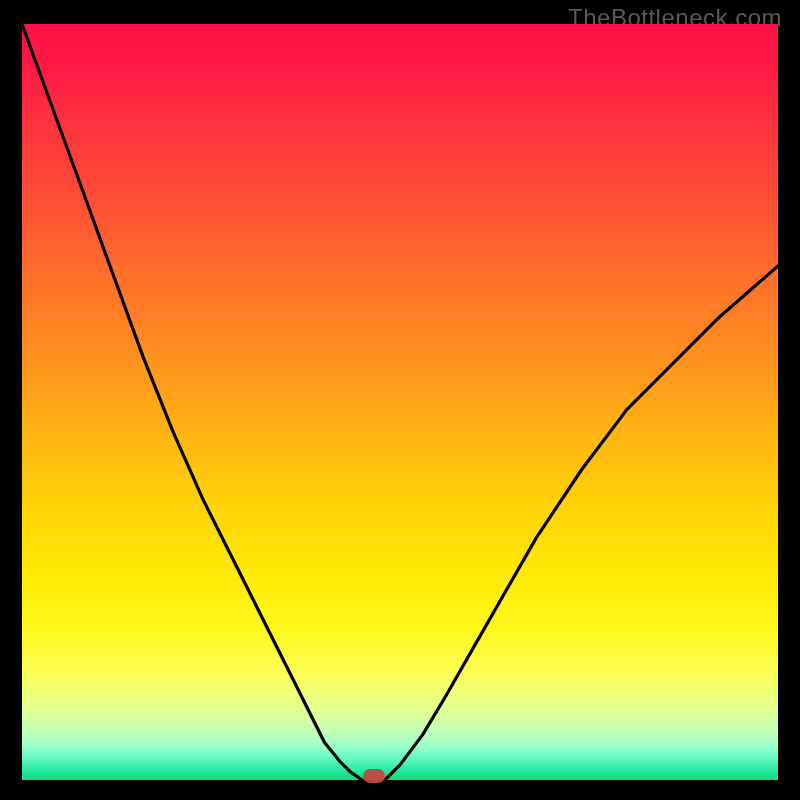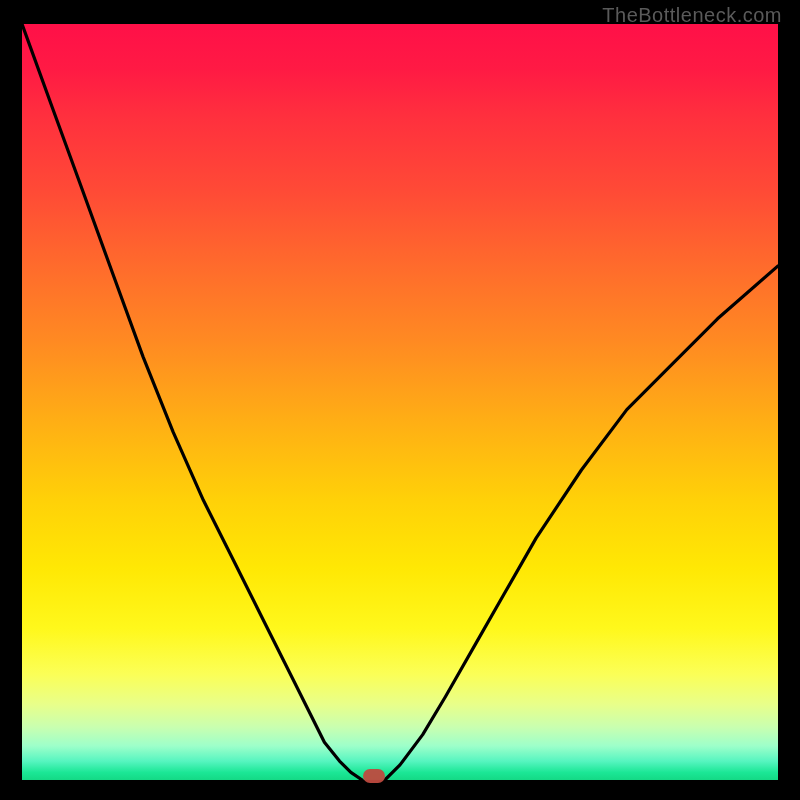--- a/index.html
+++ b/index.html
@@ -1,18 +1,18 @@
 <!DOCTYPE html>
 <html><head>
 <meta charset="utf-8">
 <style>
   * { margin: 0; padding: 0; box-sizing: border-box; }
   body { width: 800px; height: 800px; background: #000; font-family: Arial, sans-serif; overflow: hidden; }
   .outer { width: 800px; height: 800px; background: #000; position: relative; }
-  .watermark { position: absolute; top: 4px; right: 18px; color: #5a5a5a; font-size: 20px; font-weight: 500; letter-spacing: 0.5px; }
+  .watermark { position: absolute; top: 4px; right: 18px; color: #5a5a5a; font-size: 24px; font-weight: 500; letter-spacing: 0.5px; }
   .plot { position: absolute; left: 22px; top: 24px; width: 756px; height: 756px; }
   .grad { width: 100%; height: 100%; background: linear-gradient(to bottom,
       #ff1048 0%,
       #ff1a44 6%,
       #ff2f3e 12%,
       #ff4a36 22%,
       #ff6b2c 32%,
       #ff8a22 42%,
       #ffb014 53%,
       #ffd108 63%,

